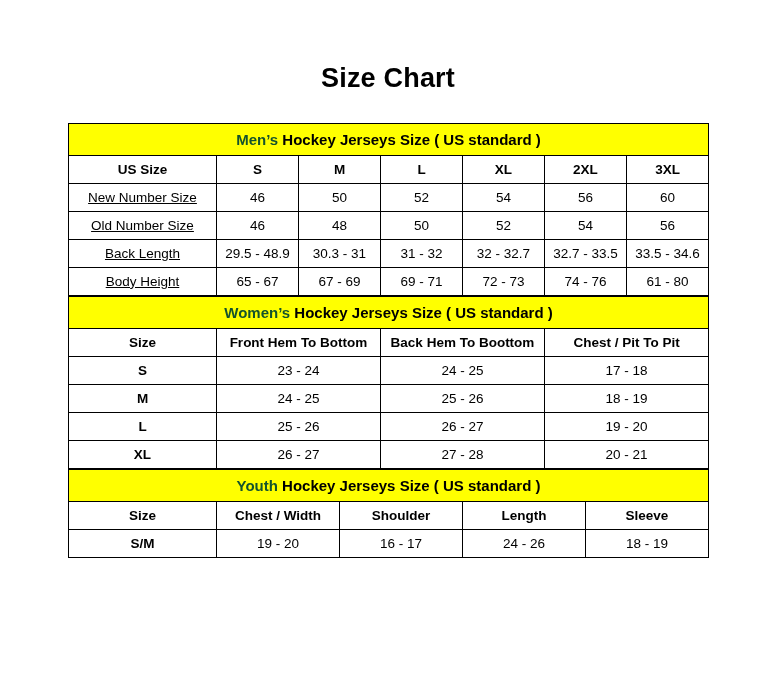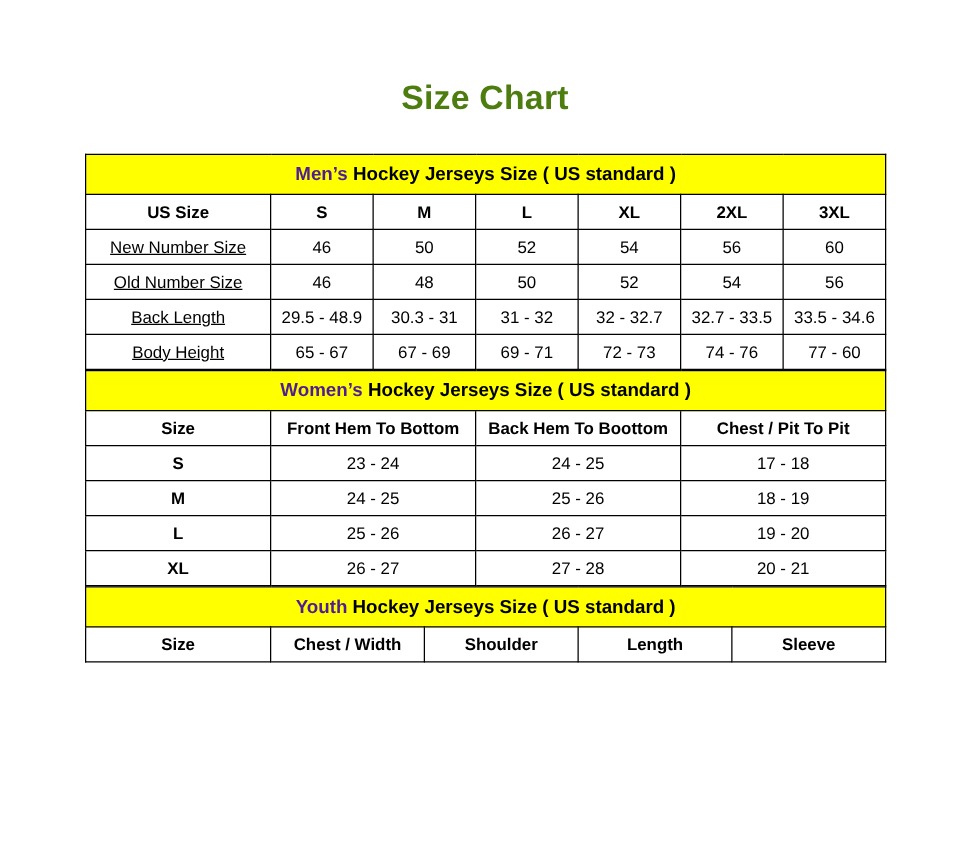--- a/index.html
+++ b/index.html
@@ -15,21 +15,21 @@
     overflow: hidden;
   }
   .page {
     width: 776px;
     height: 692px;
     position: relative;
     box-sizing: border-box;
   }
   .chart-title {
     text-align: center;
-    color: #4d7c0f;
+    color: #000000;
     font-size: 27px;
     font-weight: bold;
     margin: 0;
     padding-top: 63px;
     letter-spacing: 0.2px;
   }
   .tables-wrap {
     margin: 0 auto;
     padding-top: 29px;
     width: 640px;
@@ -49,21 +49,21 @@
     height: 27px;
     line-height: 1.15;
   }
   .banner td {
     background: #ffff00;
     font-weight: bold;
     font-size: 15px;
     height: 31px;
   }
   .banner .accent {
-    color: #4c1d95;
+    color: #14532d;
   }
   .hdr td {
     font-weight: bold;
   }
   .rowlabel {
     font-weight: normal;
     text-decoration: underline;
   }
   .bold {
     font-weight: bold;
@@ -144,21 +144,21 @@
           <td>32.7 - 33.5</td>
           <td>33.5 - 34.6</td>
         </tr>
         <tr>
           <td class="rowlabel">Body Height</td>
           <td>65 - 67</td>
           <td>67 - 69</td>
           <td>69 - 71</td>
           <td>72 - 73</td>
           <td>74 - 76</td>
-          <td>77 - 60</td>
+          <td>61 - 80</td>
         </tr>
       </tbody>
     </table>
 
     <table class="tbl-women">
       <colgroup>
         <col class="w0">
           <col class="w1">
           <col class="w2">
           <col class="w3">
@@ -212,17 +212,24 @@
         <tr class="banner">
           <td colspan="5"><span class="accent">Youth</span><span> Hockey Jerseys Size ( US standard )</span></td>
         </tr>
         <tr class="hdr">
           <td>Size</td>
           <td>Chest / Width</td>
           <td>Shoulder</td>
           <td>Length</td>
           <td>Sleeve</td>
         </tr>
+        <tr>
+          <td class="bold">S/M</td>
+          <td>19 - 20</td>
+          <td>16 - 17</td>
+          <td>24 - 26</td>
+          <td>18 - 19</td>
+        </tr>
       </tbody>
     </table>
 
   </div>
 </div>
 
 </body></html>

